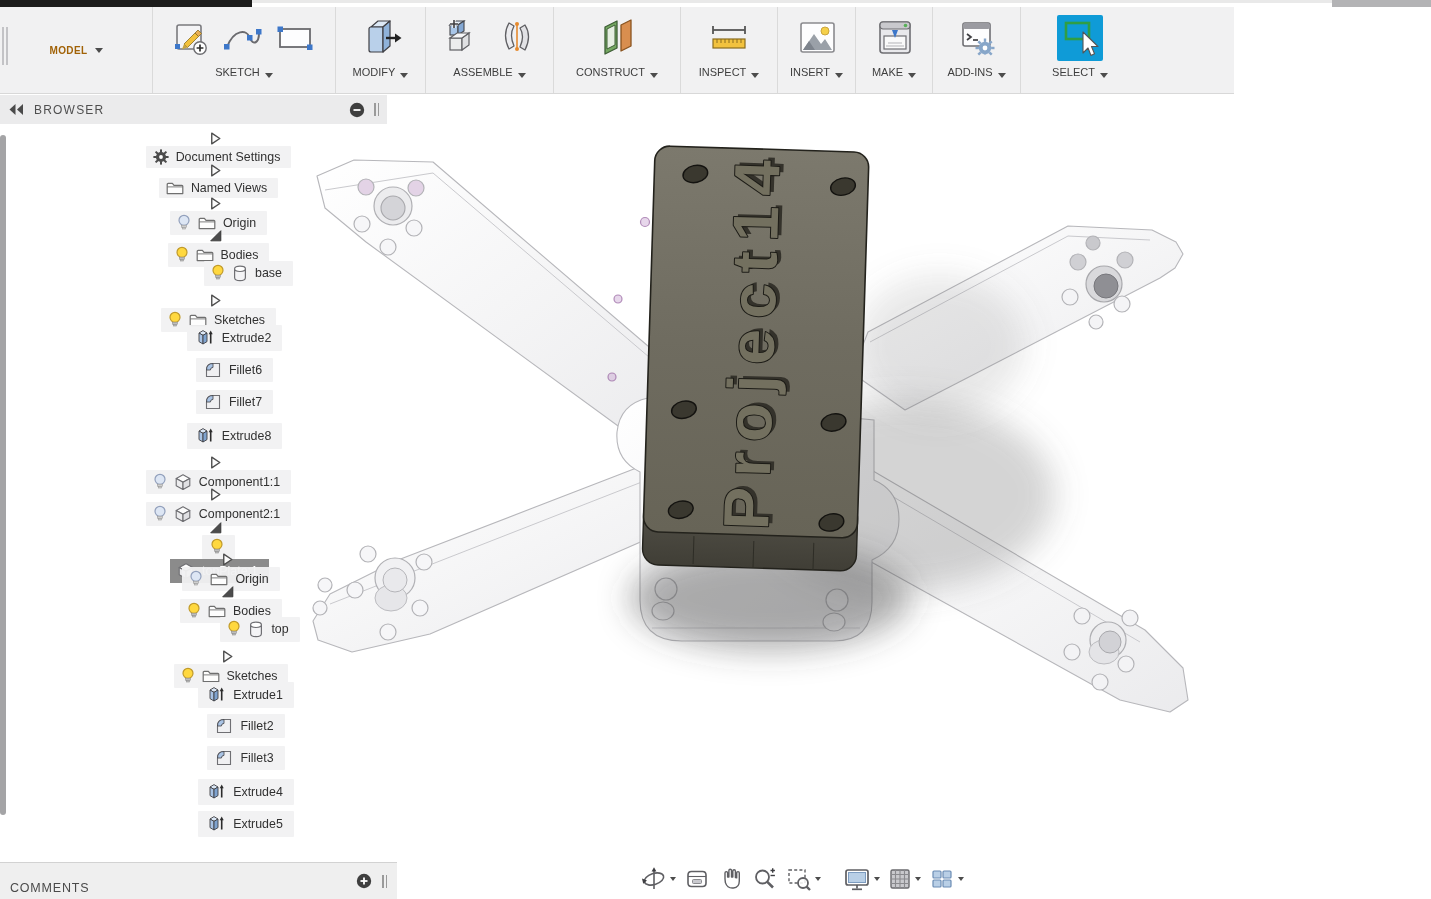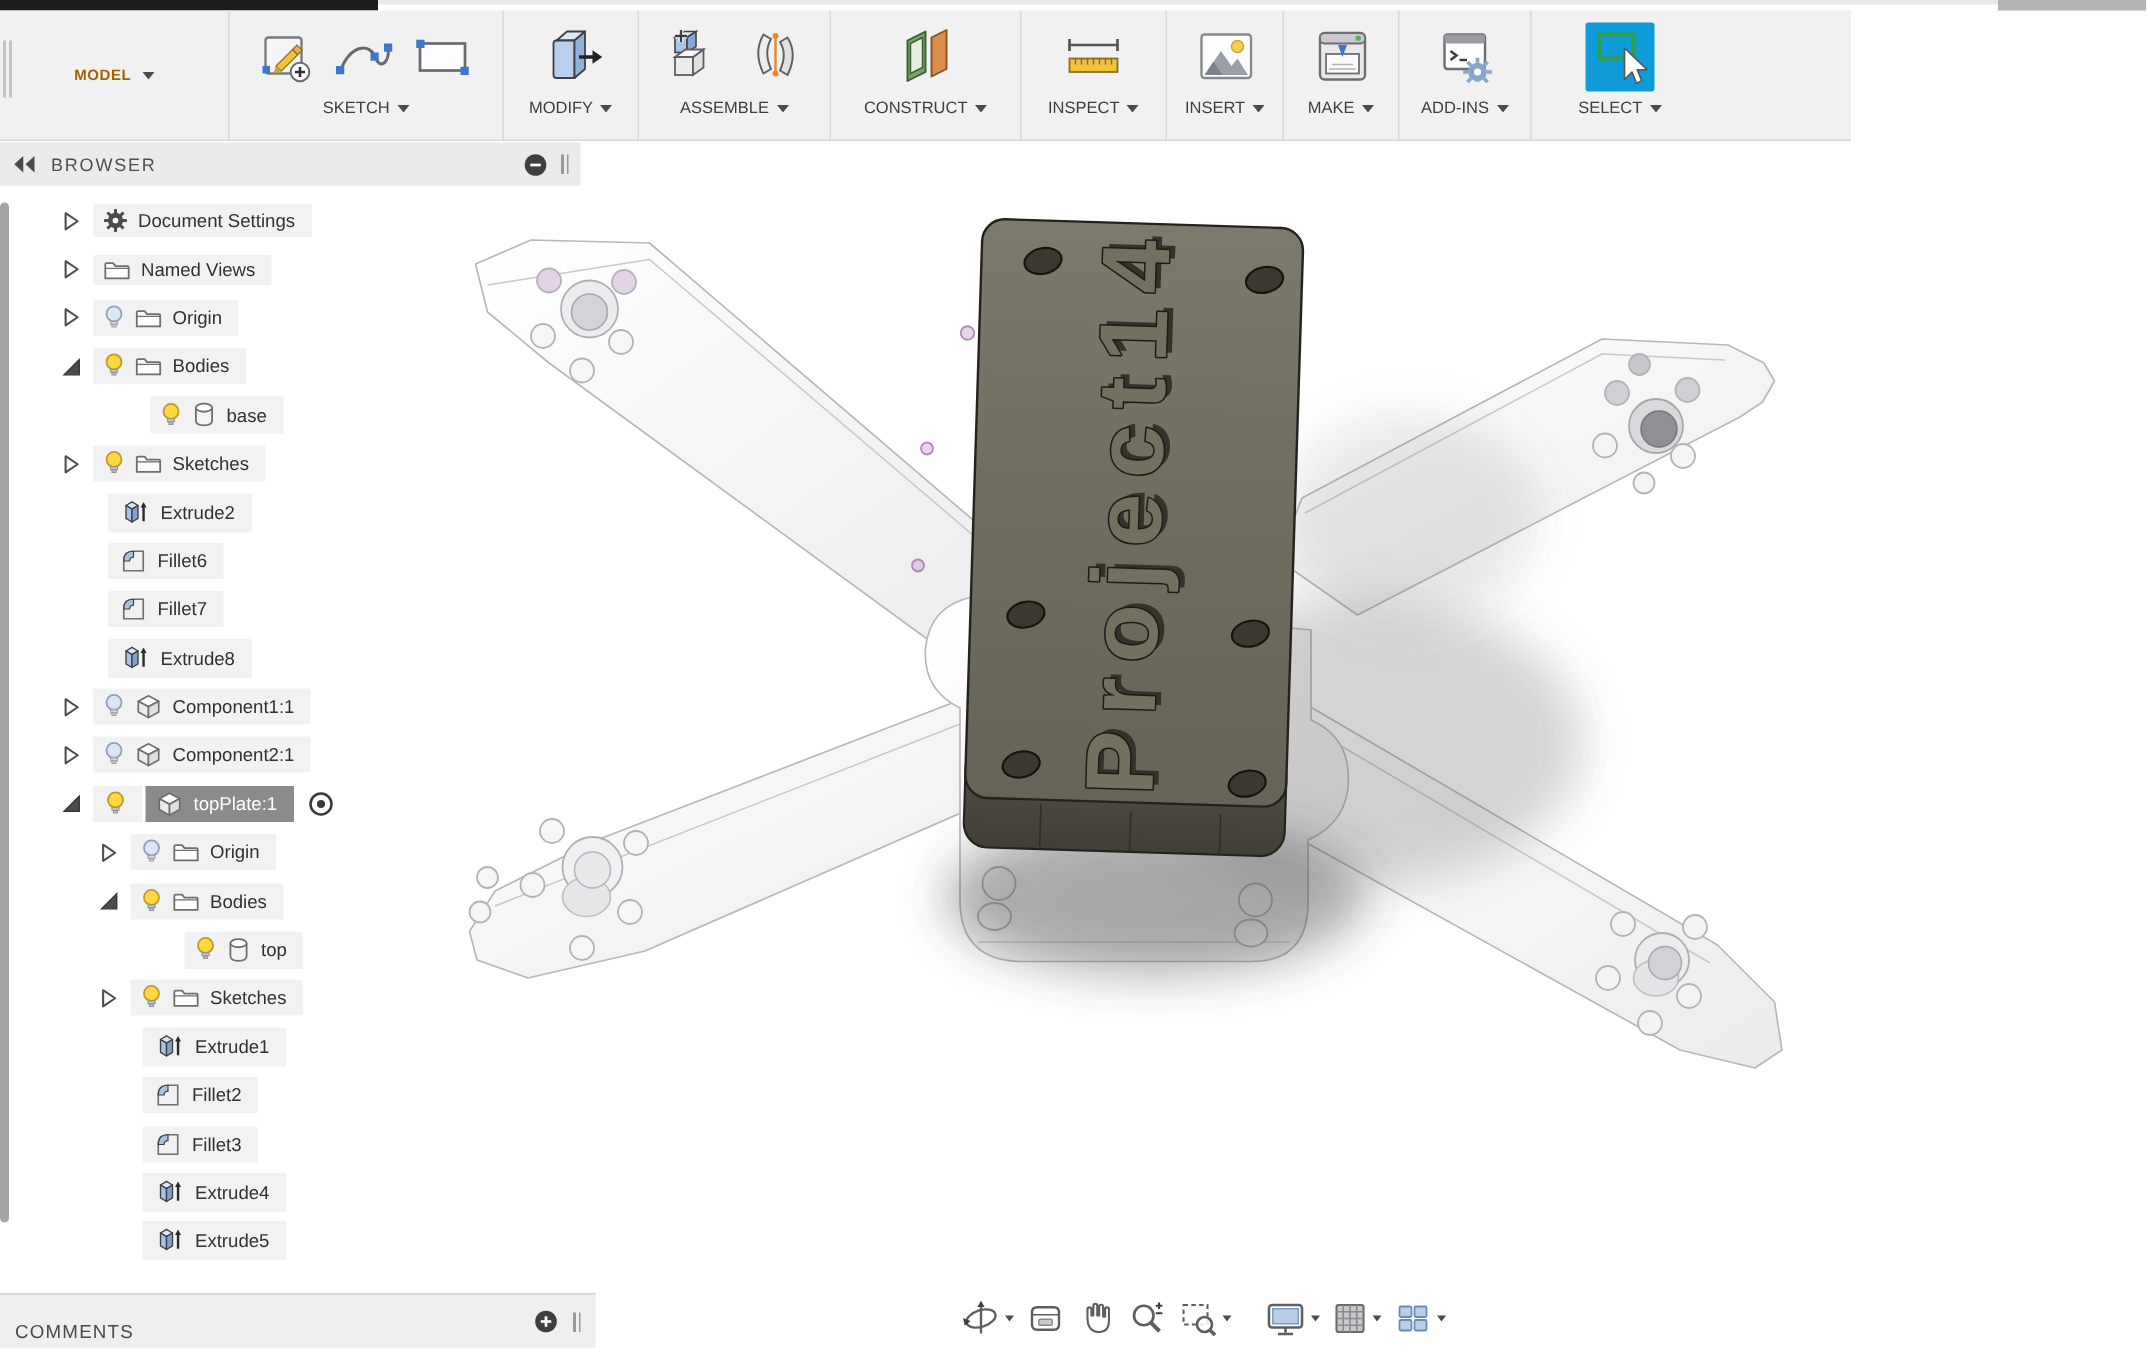--- a/index.html
+++ b/index.html
@@ -10,35 +10,35 @@
   
   #toolbar{position:absolute;left:0;top:7px;width:1234px;height:86px;background:#f1f1f2;
            border-bottom:1px solid #d8d8d8;display:flex;align-items:stretch;}
   .tb-grip{position:absolute;left:2px;top:20px;width:2px;height:38px;background:#c3c3c6;}
   .tb-grip2{left:6px;}
   .tb-model{width:152px;display:flex;align-items:center;justify-content:center;gap:7px;}
   .tb-model-lbl{font-size:10px;font-weight:bold;color:#a16207;letter-spacing:.4px;}
   .tb-group{border-left:1px solid #dadada;display:flex;flex-direction:column;align-items:center;
             justify-content:flex-start;padding-top:5px;box-sizing:border-box;}
   .tb-icons{height:52px;display:flex;align-items:center;gap:9px;}
-  .tb-menu{display:flex;align-items:center;gap:5px;background:none;border:none;padding:2px 4px;
+  .tb-menu{display:flex;align-items:flex-end;gap:5px;background:none;border:none;padding:2px 4px;
            font-size:11px;color:#3e3e3e;font-family:"Liberation Sans",sans-serif;cursor:pointer;}
   .cdn{width:0;height:0;border-left:4px solid transparent;border-right:4px solid transparent;
        border-top:5px solid #4c4c4c;display:inline-block;}
   .tbi{display:inline-flex;cursor:pointer;}
   .sel-bg{background:#0f9bd7;border-radius:2px;display:inline-flex;}
   
   #browser{position:absolute;left:0;top:95px;width:387px;}
   .bp-head{height:29px;background:#ebebec;display:flex;align-items:center;padding:0 8px;gap:9px;
            box-sizing:border-box;}
   .bp-title{font-size:12px;color:#4f4f4f;letter-spacing:1.2px;flex:1;}
   .gripv{display:inline-flex;gap:2px;}
   .gripv i{width:1.5px;height:13px;background:#9a9a9a;display:block;}
   #tree{position:absolute;left:0;top:131px;width:397px;}
-  .row{height:32.4px;display:flex;align-items:center;box-sizing:border-box;}
+  .row{height:32.4px;display:flex;align-items:center;box-sizing:border-box;flex-direction:column;}
   .exp{width:15px;height:15px;margin-right:7px;flex:none;cursor:pointer;}
   .chip{display:flex;align-items:center;gap:7px;background:rgba(241,241,242,.95);
         padding:3px 11px 3px 7px;border-radius:1px;}
   .chip.iconly{padding-left:8px;}
   .selchip{background:#8b8b8b;padding:3px 11px 3px 7px;display:flex;align-items:center;gap:7px;margin-left:2px;}
   .lbl{font-size:12.4px;color:#313131;white-space:nowrap;}
   .selchip .lbl{color:#fff;font-weight:normal;}
   .radio{margin-left:9px;display:inline-flex;cursor:pointer;}
   .p40{padding-left:40px}.p65{padding-left:65px}.p72{padding-left:72px}
   .p95{padding-left:95px}.p100{padding-left:100px}.p123{padding-left:123px}

